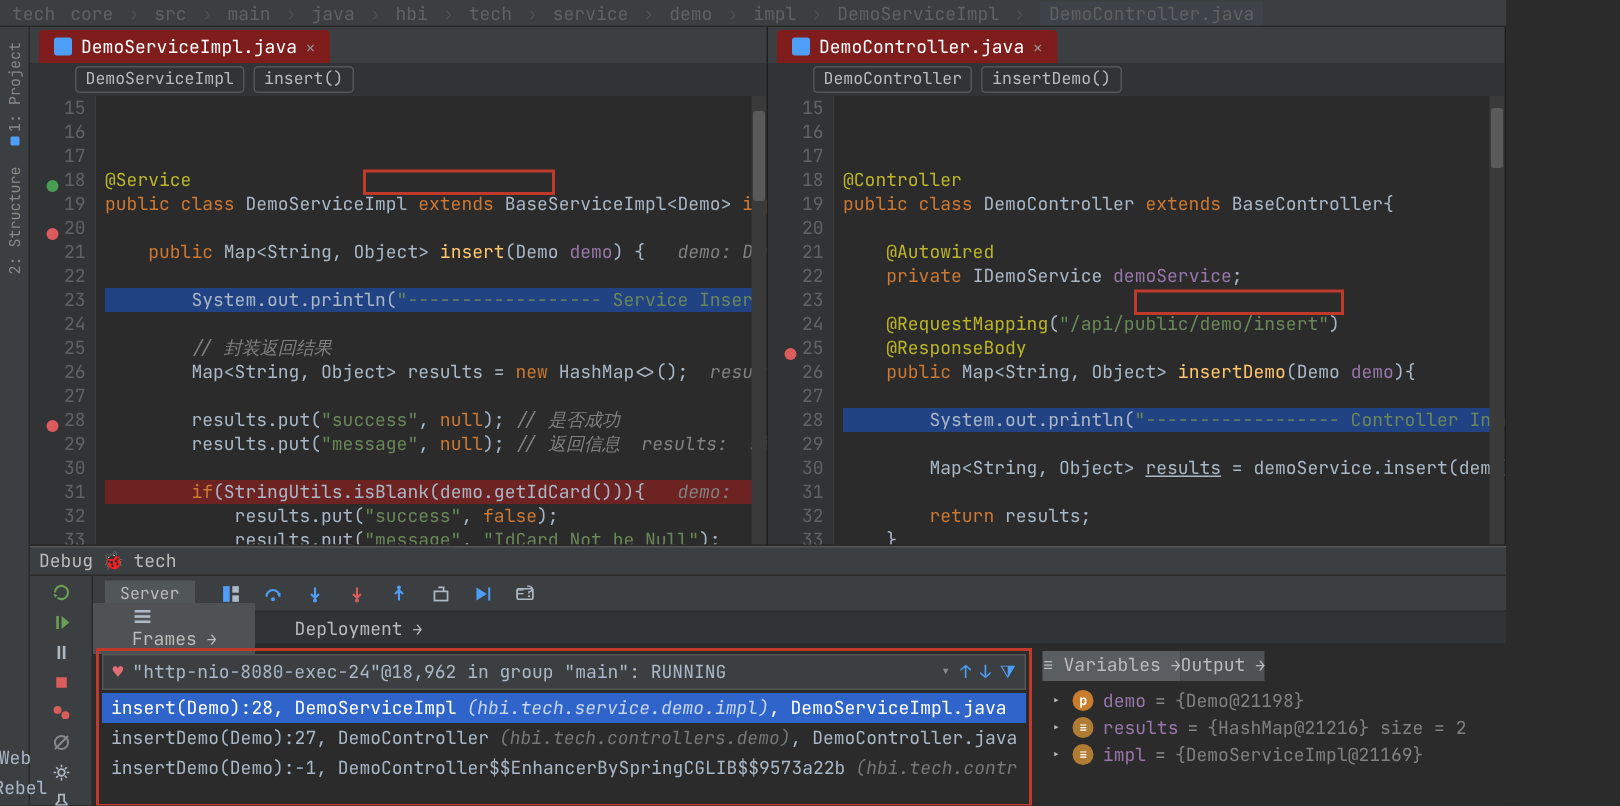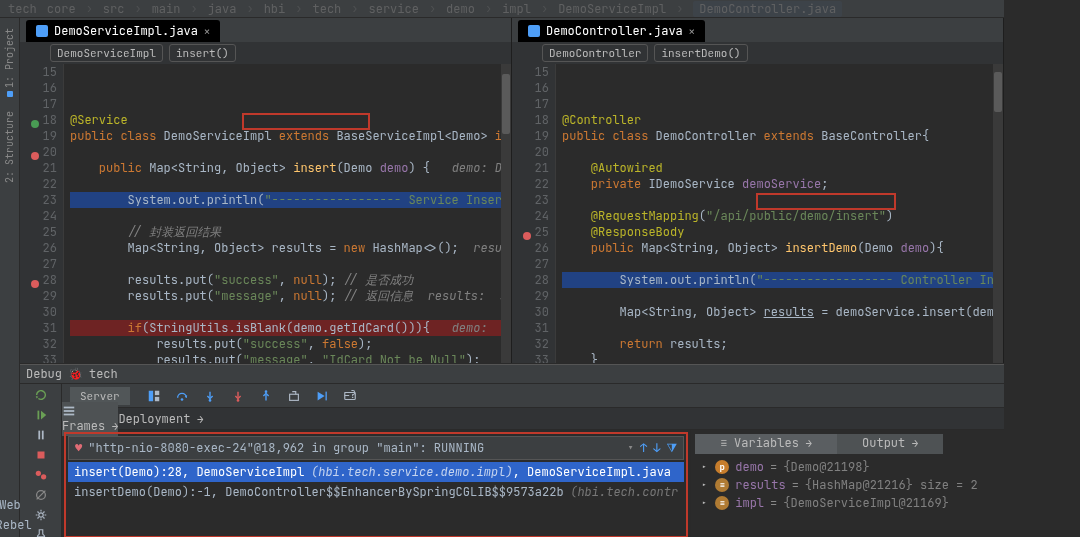--- a/index.html
+++ b/index.html
@@ -19,21 +19,21 @@
   .crumbs .tabchip{background:#4b6eaf22;padding:0 6px;border-radius:2px}
   
   .sidetabs{position:absolute;left:0;top:18px;width:20px;bottom:0;background:#3c3f41;display:flex;flex-direction:column;align-items:center;gap:6px;padding-top:6px;border-right:1px solid #2a2a2a}
   .sidetabs .vtab{writing-mode:vertical-rl;transform:rotate(180deg);font-size:10px;color:#888;padding:4px 0;cursor:pointer}
   .sidetabs .vtab.blue::before{content:"";display:inline-block;width:6px;height:6px;background:#4e9ef7;border-radius:1px;margin-bottom:3px}
   
   .editors{display:flex;margin-left:20px;height:346px;border-bottom:1px solid #2a2a2a}
   .pane{flex:1;display:flex;flex-direction:column;min-width:0;border-right:1px solid #1e1e1e}
   .tabs{height:24px;background:#3c3f41;display:flex;align-items:flex-end;padding-left:6px}
   .tab{background:#515658;color:#bbb;padding:3px 10px;display:flex;align-items:center;gap:6px;border-top-left-radius:3px;border-top-right-radius:3px;font-size:11px}
-  .tab.active{background:#000000;color:#fff}
+  .tab.active{background:#7f1d1d;color:#fff}
   .tab .close{color:#999;font-size:10px}
   .tab .ficon{width:12px;height:12px;background:#4e9ef7;border-radius:2px;display:inline-block}
   .bc{height:22px;background:#313335;display:flex;align-items:center;padding-left:30px;gap:6px}
   .bc span{border:1px solid #555;padding:1px 6px;border-radius:3px;font-size:11px;color:#bbb}
   .code{flex:1;display:flex;overflow:hidden;background:#2b2b2b;position:relative}
   .gutter{width:44px;background:#313335;color:#606366;text-align:right;padding:0 6px 0 0;font-size:11px;line-height:16px;user-select:none;border-right:1px solid #3b3b3b;position:relative}
   .gline{height:16px;display:flex;justify-content:flex-end;align-items:flex-end;gap:4px}
   .bp{width:8px;height:8px;background:#db5c5c;border-radius:50%;display:inline-block}
   .bp.run{background:#499c54}
   .lines{flex:1;overflow:hidden;line-height:16px;white-space:pre;font-size:12px;padding-left:6px;position:relative}
@@ -49,27 +49,27 @@
   .boxRed{position:absolute;border:2px solid #c0392b;pointer-events:none}
   
   .debug{flex:1;margin-left:20px;display:flex;flex-direction:column;background:#2b2b2b;min-height:0}
   .debugTitle{height:20px;background:#3c3f41;color:#bbb;font-size:11px;display:flex;align-items:center;padding:0 6px;border-top:1px solid #555;border-bottom:1px solid #2a2a2a;gap:6px}
   .debugRow{display:flex;flex:1;min-height:0}
   .dleft{width:42px;background:#3c3f41;display:flex;flex-direction:column;align-items:center;gap:6px;padding-top:4px;border-right:1px solid #2a2a2a}
   .dleft .ibtn, .toolbar .ibtn{width:20px;height:20px;display:flex;align-items:center;justify-content:center;color:#aeb9c6;cursor:pointer;border-radius:3px}
   .dmain{flex:1;display:flex;flex-direction:column;min-width:0}
   .toolbar{height:24px;background:#3c3f41;display:flex;align-items:center;gap:8px;padding:0 8px;border-bottom:1px solid #2a2a2a}
   .minitabs{height:22px;background:#313335;display:flex;align-items:center;border-bottom:1px solid #2a2a2a}
-  .minitab{padding:2px 0;color:#bbb;font-size:11px;cursor:pointer}
+  .minitab{padding:2px 26px;color:#bbb;font-size:11px;cursor:pointer}
   .minitab.active{background:#4e5254}
   .framesWrap{display:flex;flex:1;min-height:0}
   .framesPanel{flex:1;padding:6px;position:relative}
   .varsPanel{flex:1;border-left:1px solid #2a2a2a;padding:4px}
   .varsTabs{height:20px;display:flex;gap:0;margin-bottom:4px}
-  .varsTabs .vt{padding:1px 25px;font-size:11px;background:#4e5254;color:#bbb}
+  .varsTabs .vt{padding:1px 0;font-size:11px;background:#4e5254;color:#bbb}
   .varsTabs .vt:first-child{background:#5a5e61}
   .threadBar{display:flex;align-items:center;background:#3c3f41;border:1px solid #555;padding:3px 6px;gap:6px;font-size:11px;margin-bottom:2px}
   .threadBar .heart{color:#e06c75}
   .frameList{}
   .frame{padding:2px 6px;font-size:11px;white-space:nowrap;overflow:hidden;text-overflow:ellipsis}
   .frame.sel{background:#2f65ca;color:#fff}
   .frame .dim{color:#777;font-style:italic}
   .frame.sel .dim{color:#c5d4ef}
   .varRow{display:flex;align-items:center;gap:6px;padding:1px 4px;font-size:11px}
   .vicon{width:14px;height:14px;border-radius:50%;display:inline-flex;align-items:center;justify-content:center;font-size:9px;font-weight:bold}
@@ -425,20 +425,21 @@
             <div class="threadBar">
               <span class="heart">♥</span>
               <span style="flex:1;overflow:hidden;text-overflow:ellipsis">"http-nio-8080-exec-24"@18,962 in group "main": RUNNING</span>
               <span style="color:#888">▾</span>
               <span style="color:#4e9ef7">↑</span>
               <span style="color:#4e9ef7">↓</span>
               <span style="color:#4e9ef7">⧩</span>
             </div>
             <div class="frameList" id="frameList">
                 <div class="frame sel"><span>insert(Demo):28, DemoServiceImpl</span> <span class="dim">(hbi.tech.service.demo.impl)</span><span>, DemoServiceImpl.java</span></div>
+                <div class="frame"><span>insertDemo(Demo):27, DemoController</span> <span class="dim">(hbi.tech.controllers.demo)</span><span>, DemoController.java</span></div>
                 <div class="frame"><span>insertDemo(Demo):-1, DemoController$$EnhancerBySpringCGLIB$$9573a22b</span> <span class="dim">(hbi.tech.contr</span></div>
               </div>
           </div>
           <div class="varsPanel">
             <div class="varsTabs">
               <div class="vt">
                 <span>≡</span>
                 <span>Variables</span> →
               </div>
               <div class="vt"><span>Output</span> →</div>

